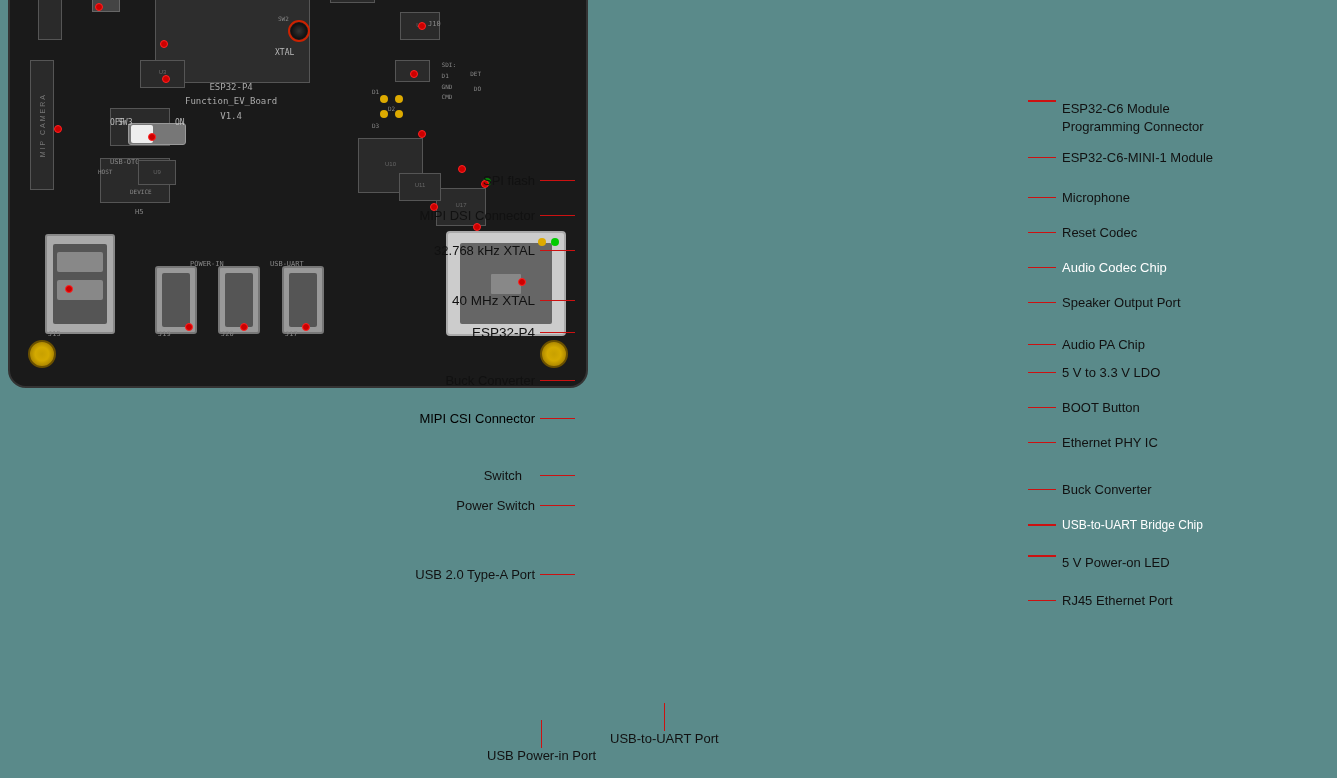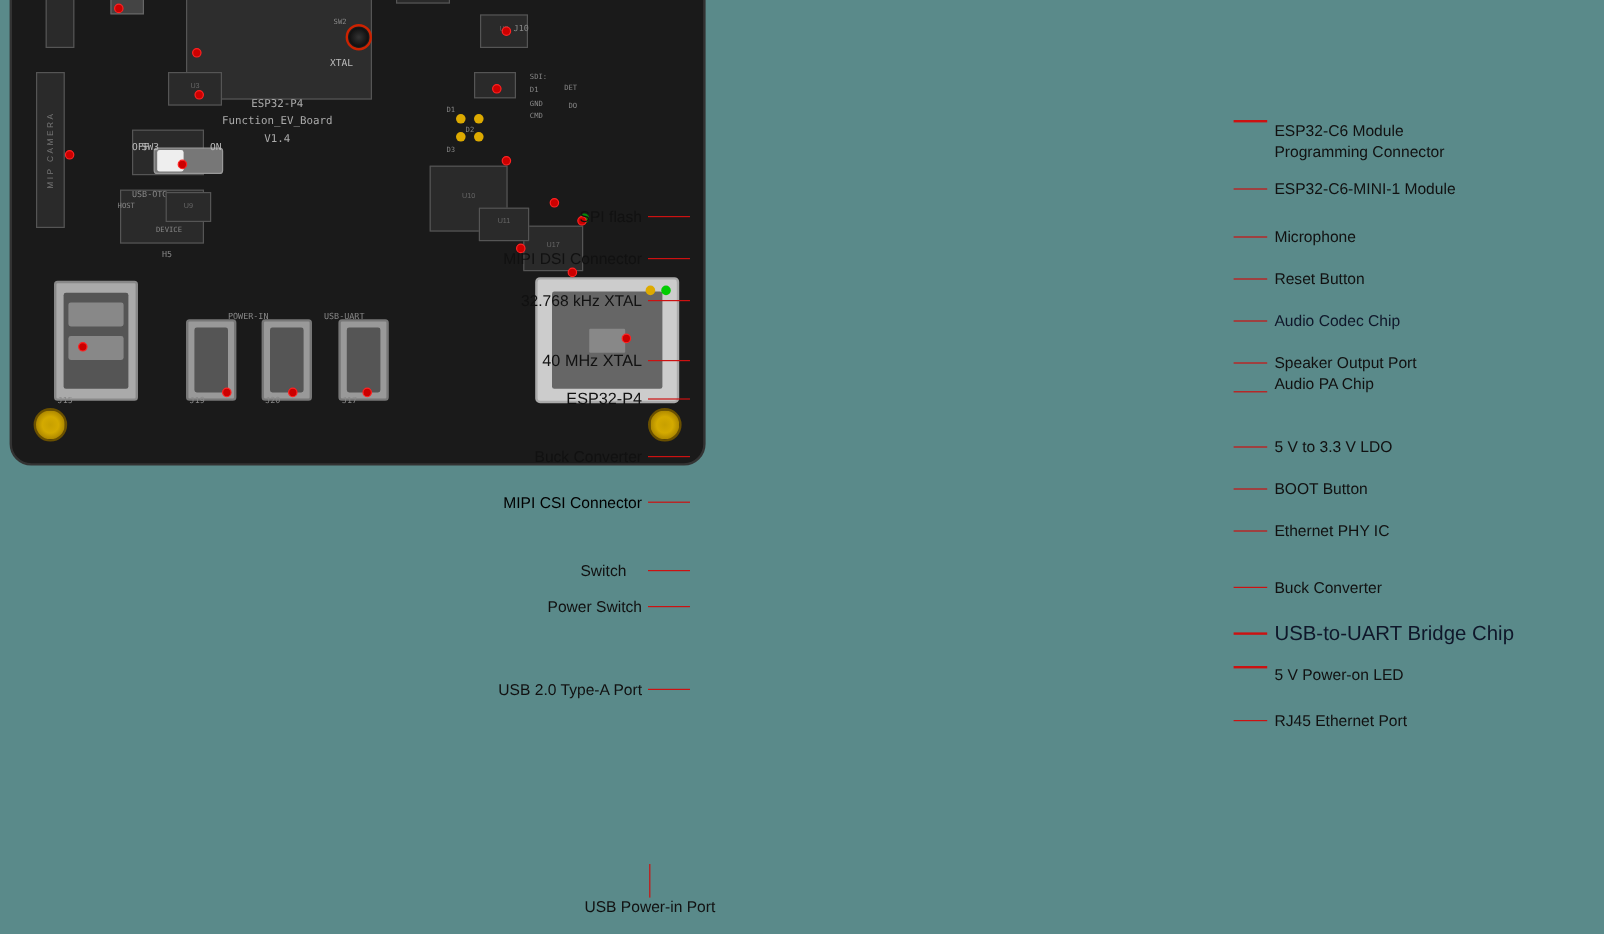--- a/index.html
+++ b/index.html
@@ -283,34 +283,34 @@
     <div style="color:#111;font-size:13px;">ESP32-C6-MINI-1 Module</div>
   </div>
 
   <div style="position:absolute;top:190px;left:1028px;display:flex;align-items:center;">
     <div style="width:28px;height:1.5px;background:#cc1111;margin-right:6px;"></div>
     <div style="color:#111;font-size:13px;">Microphone</div>
   </div>
 
   <div style="position:absolute;top:225px;left:1028px;display:flex;align-items:center;">
     <div style="width:28px;height:1.5px;background:#cc1111;margin-right:6px;"></div>
-    <div style="color:#111;font-size:13px;">Reset Button</div>
+    <div style="color:#111;font-size:13px;">Reset Codec</div>
   </div>
 
   <div style="position:absolute;top:260px;left:1028px;display:flex;align-items:center;">
     <div style="width:28px;height:1.5px;background:#cc1111;margin-right:6px;"></div>
-    <div style="color:#0f172a;font-size:13px;">Audio Codec Chip</div>
+    <div style="color:#ffffff;font-size:13px;">Audio Codec Chip</div>
   </div>
 
   <div style="position:absolute;top:295px;left:1028px;display:flex;align-items:center;">
     <div style="width:28px;height:1.5px;background:#cc1111;margin-right:6px;"></div>
     <div style="color:#111;font-size:13px;">Speaker Output Port</div>
   </div>
 
-  <div style="position:absolute;top:312px;left:1028px;display:flex;align-items:flex-end;">
+  <div style="position:absolute;top:337px;left:1028px;display:flex;align-items:center;">
     <div style="width:28px;height:1.5px;background:#cc1111;margin-right:6px;"></div>
     <div style="color:#111;font-size:13px;">Audio PA Chip</div>
   </div>
 
   <div style="position:absolute;top:365px;left:1028px;display:flex;align-items:center;">
     <div style="width:28px;height:1.5px;background:#cc1111;margin-right:6px;"></div>
     <div style="color:#111;font-size:13px;">5 V to 3.3 V LDO</div>
   </div>
 
   <div style="position:absolute;top:400px;left:1028px;display:flex;align-items:center;">
@@ -323,33 +323,37 @@
     <div style="color:#111;font-size:13px;">Ethernet PHY IC</div>
   </div>
 
   <div style="position:absolute;top:482px;left:1028px;display:flex;align-items:center;">
     <div style="width:28px;height:1.5px;background:#cc1111;margin-right:6px;"></div>
     <div style="color:#111;font-size:13px;">Buck Converter</div>
   </div>
 
   <div style="position:absolute;top:518px;left:1028px;display:flex;align-items:center;">
     <div style="width:28px;height:1.5px;background:#cc1111;margin-right:6px;"></div>
-    <div style="color:#0f172a;font-size:17px;">USB-to-UART Bridge Chip</div>
+    <div style="color:#ffffff;font-size:12px;">USB-to-UART Bridge Chip</div>
   </div>
 
   <div style="position:absolute;top:555px;left:1028px;display:flex;align-items:flex-start;">
     <div style="width:28px;height:1.5px;background:#cc1111;margin-right:6px;"></div>
     <div style="color:#111;font-size:13px;">5 V Power-on LED</div>
   </div>
 
   <div style="position:absolute;top:593px;left:1028px;display:flex;align-items:center;">
     <div style="width:28px;height:1.5px;background:#cc1111;margin-right:6px;"></div>
     <div style="color:#111;font-size:13px;">RJ45 Ethernet Port</div>
   </div>
 
 
   <div style="position:absolute;bottom:15px;left:487px;display:flex;flex-direction:column;align-items:center;">
     <div style="width:1.5px;height:28px;background:#cc1111;"></div>
     <div style="color:#111;font-size:13px;text-align:center;">USB Power-in Port</div>
   </div>
 
+  <div style="position:absolute;bottom:32px;left:610px;display:flex;flex-direction:column;align-items:center;">
+    <div style="width:1.5px;height:28px;background:#cc1111;"></div>
+    <div style="color:#111;font-size:13px;text-align:center;">USB-to-UART Port</div>
+  </div>
 
 </div>
 
 </body></html>

